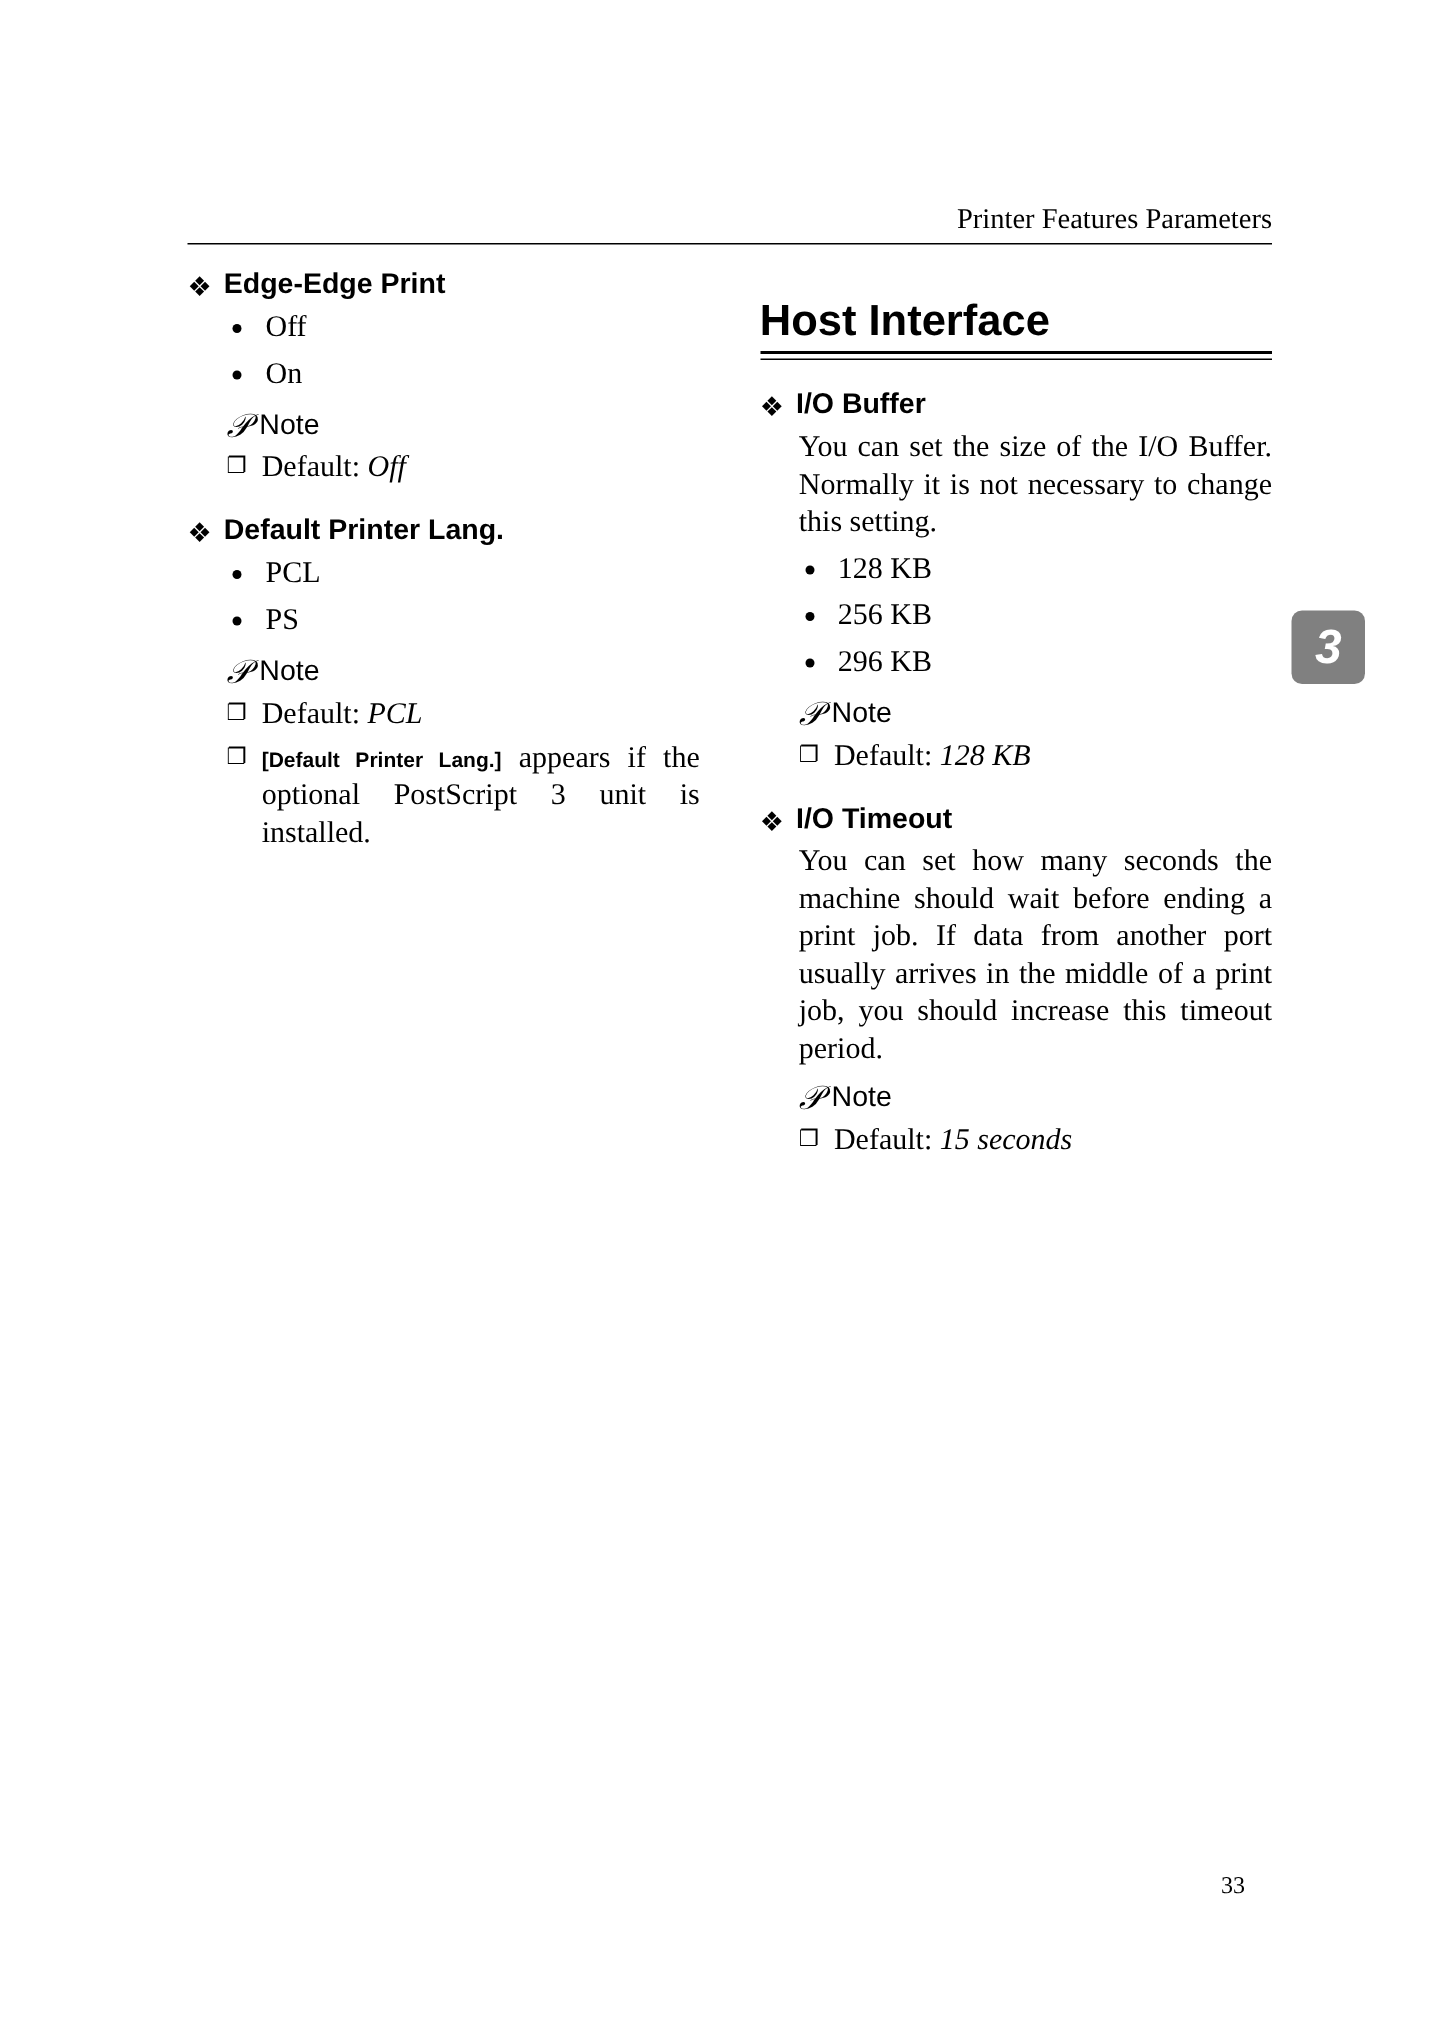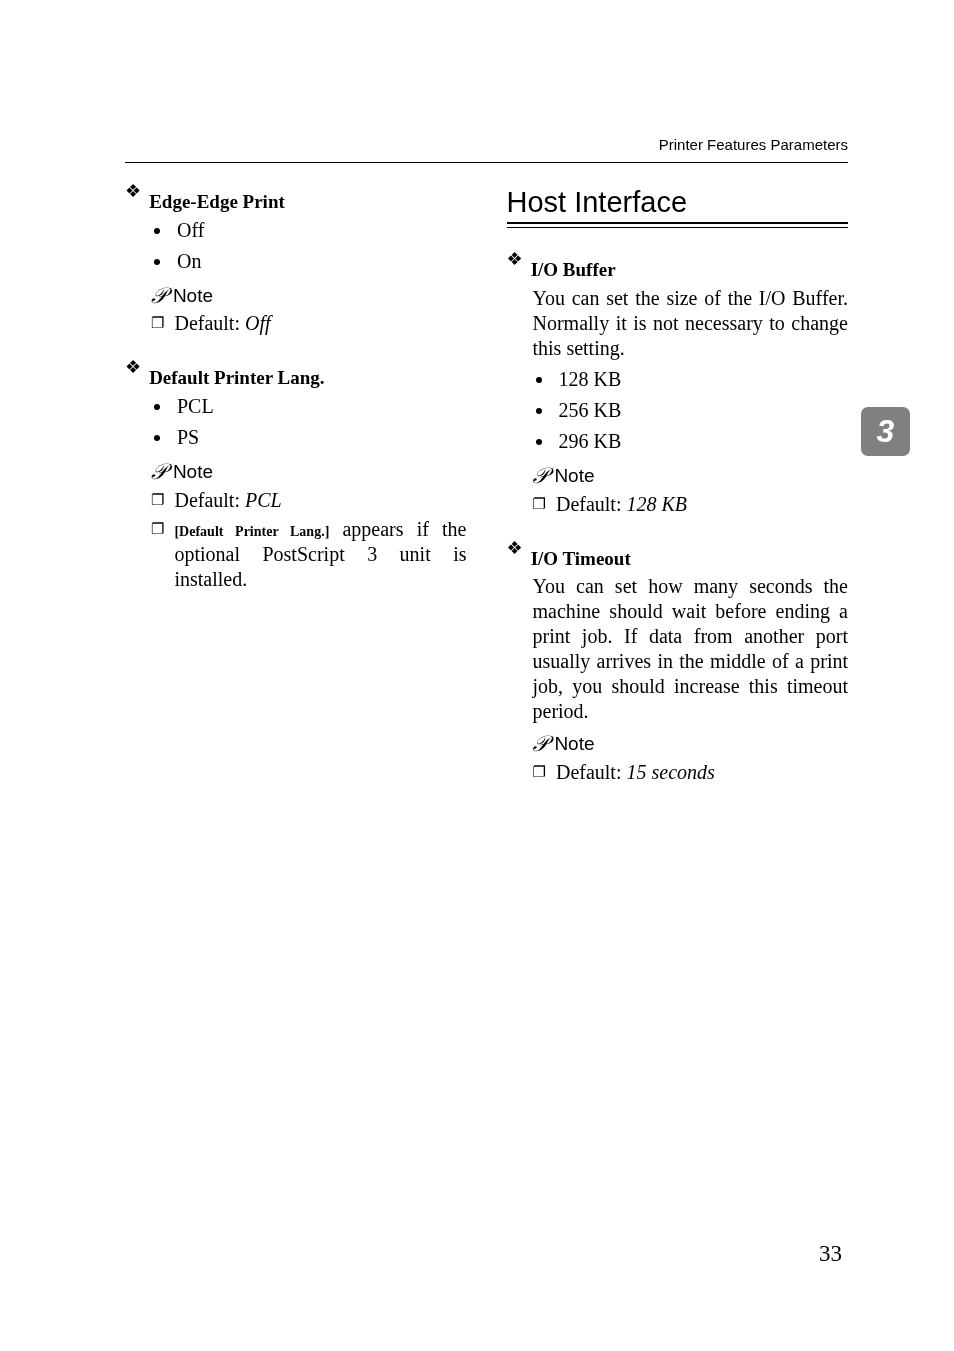--- a/index.html
+++ b/index.html
@@ -20,22 +20,22 @@
     position: absolute;
     top: 162px;
     left: 125px;
     right: 106px;
     border-top: 1.5px solid #000;
   }
   .header-text {
     position: absolute;
     top: 136px;
     right: 106px;
-    font-family: Liberation Sans, sans-serif;
-    font-size: 15px;
+    font-family: Liberation Serif, serif;
+    font-size: 19px;
   }
   .columns {
     display: flex;
     gap: 40px;
     margin-top: 48px;
   }
   .col {
     width: 345px;
     font-size: 20px;
     line-height: 1.25;
@@ -44,24 +44,23 @@
   .diamond-row { display: flex; align-items: flex-start; }
   .diamond {
     flex: 0 0 auto;
     margin-right: 8px;
     font-size: 18px;
     line-height: 22px;
     position: relative;
     top: 2px;
   }
   .bold-sans {
-    font-family: Liberation Serif, serif;
+    font-family: Liberation Sans, sans-serif;
     font-weight: bold;
     font-size: 19px;
-    margin-top: 12px;
   }
   .body-para {
     margin: 4px 0 6px 26px;
     text-align: justify;
   }
   .ul1 { list-style: disc; margin: 4px 0 8px 48px; padding: 0; }
   .ul1 li { margin: 2px 0 6px 0; padding-left: 4px; }
   .note-row { display: flex; align-items: center; margin: 6px 0 2px 26px; }
   .note-icon {
     font-style: italic;
@@ -79,23 +78,23 @@
   .check-box {
     flex: 0 0 auto;
     font-size: 15px;
     line-height: 24px;
     margin-right: 10px;
   }
   .check-body { flex: 1; text-align: justify; }
   .italic { font-style: italic; }
   .h2 {
     font-family: Arial, Helvetica, sans-serif;
-    font-weight: normal;
+    font-weight: bold;
     font-size: 29px;
-    margin: 0 0 4px 0;
+    margin: 12px 0 4px 0;
   }
   .h2-rule1 { border-top: 2.5px solid #000; margin-top: -2px; }
   .h2-rule2 { border-top: 1px solid #000; margin-top: 3px; margin-bottom: 18px; }
   .side-tab {
     position: absolute;
     top: 407px;
     right: 44px;
     width: 49px;
     height: 49px;
     background: #808080;
@@ -104,22 +103,22 @@
     font-family: Arial, Helvetica, sans-serif;
     font-weight: bold;
     font-style: italic;
     font-size: 32px;
     text-align: center;
     line-height: 49px;
   }
   .page-num {
     position: absolute;
     bottom: 84px;
-    right: 112px;
-    font-size: 23px;
+    right: 124px;
+    font-size: 16px;
   }
 </style>
 </head>
 <body>
 
 <div class="page">
   <div class="header-text">Printer Features Parameters</div>
   <div class="header-line"></div>
 
   <div class="side-tab">3</div>

